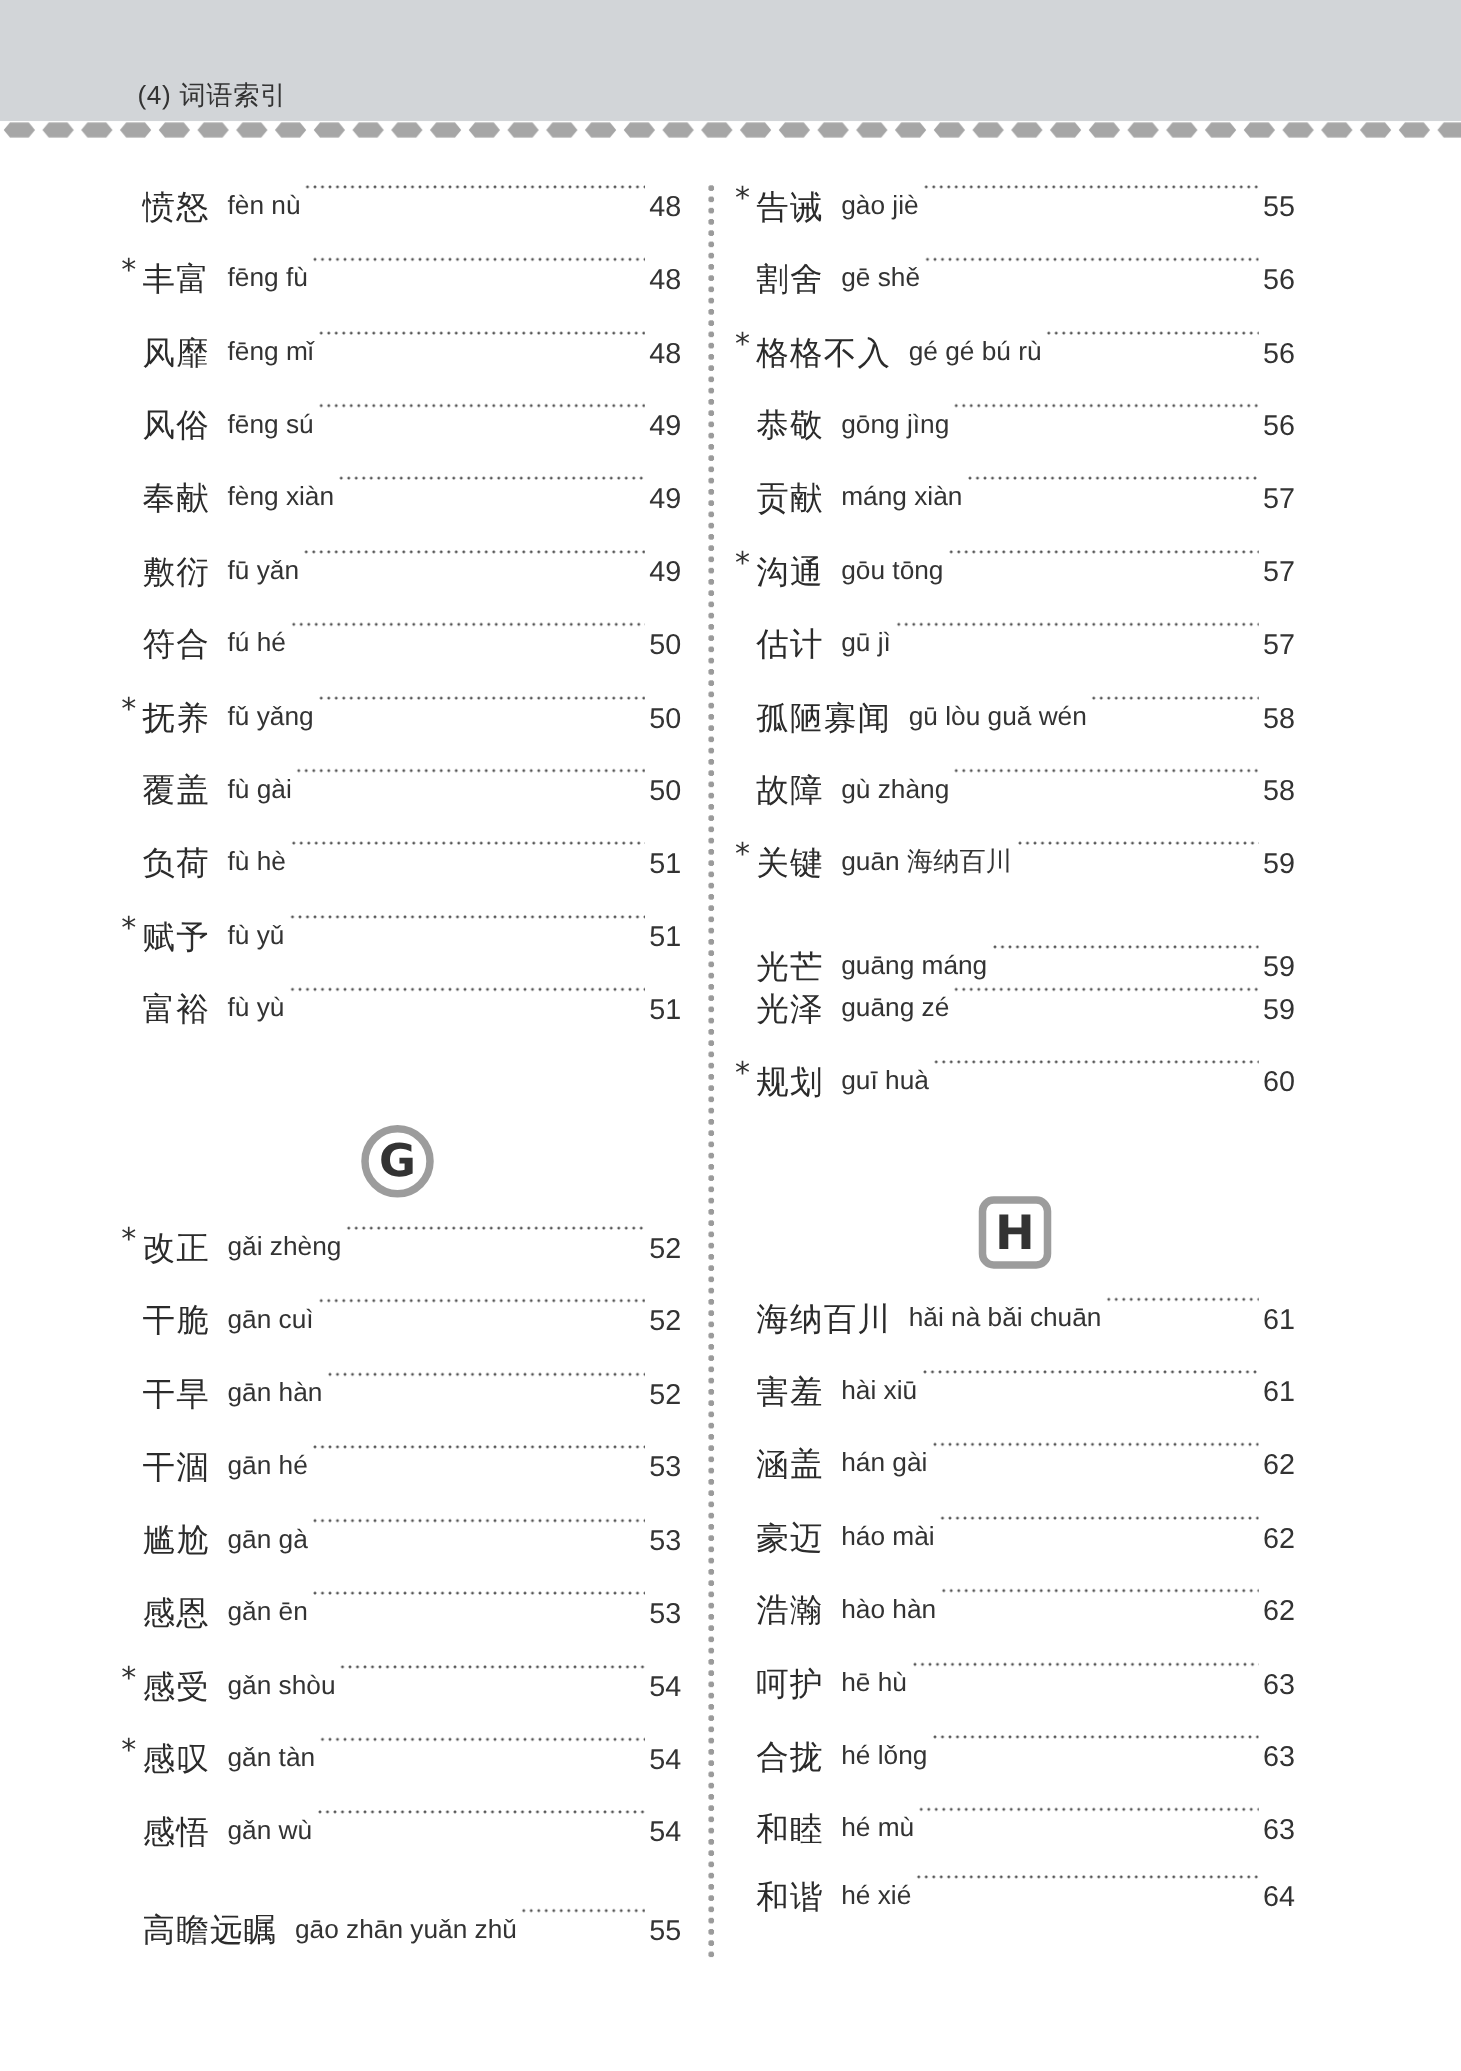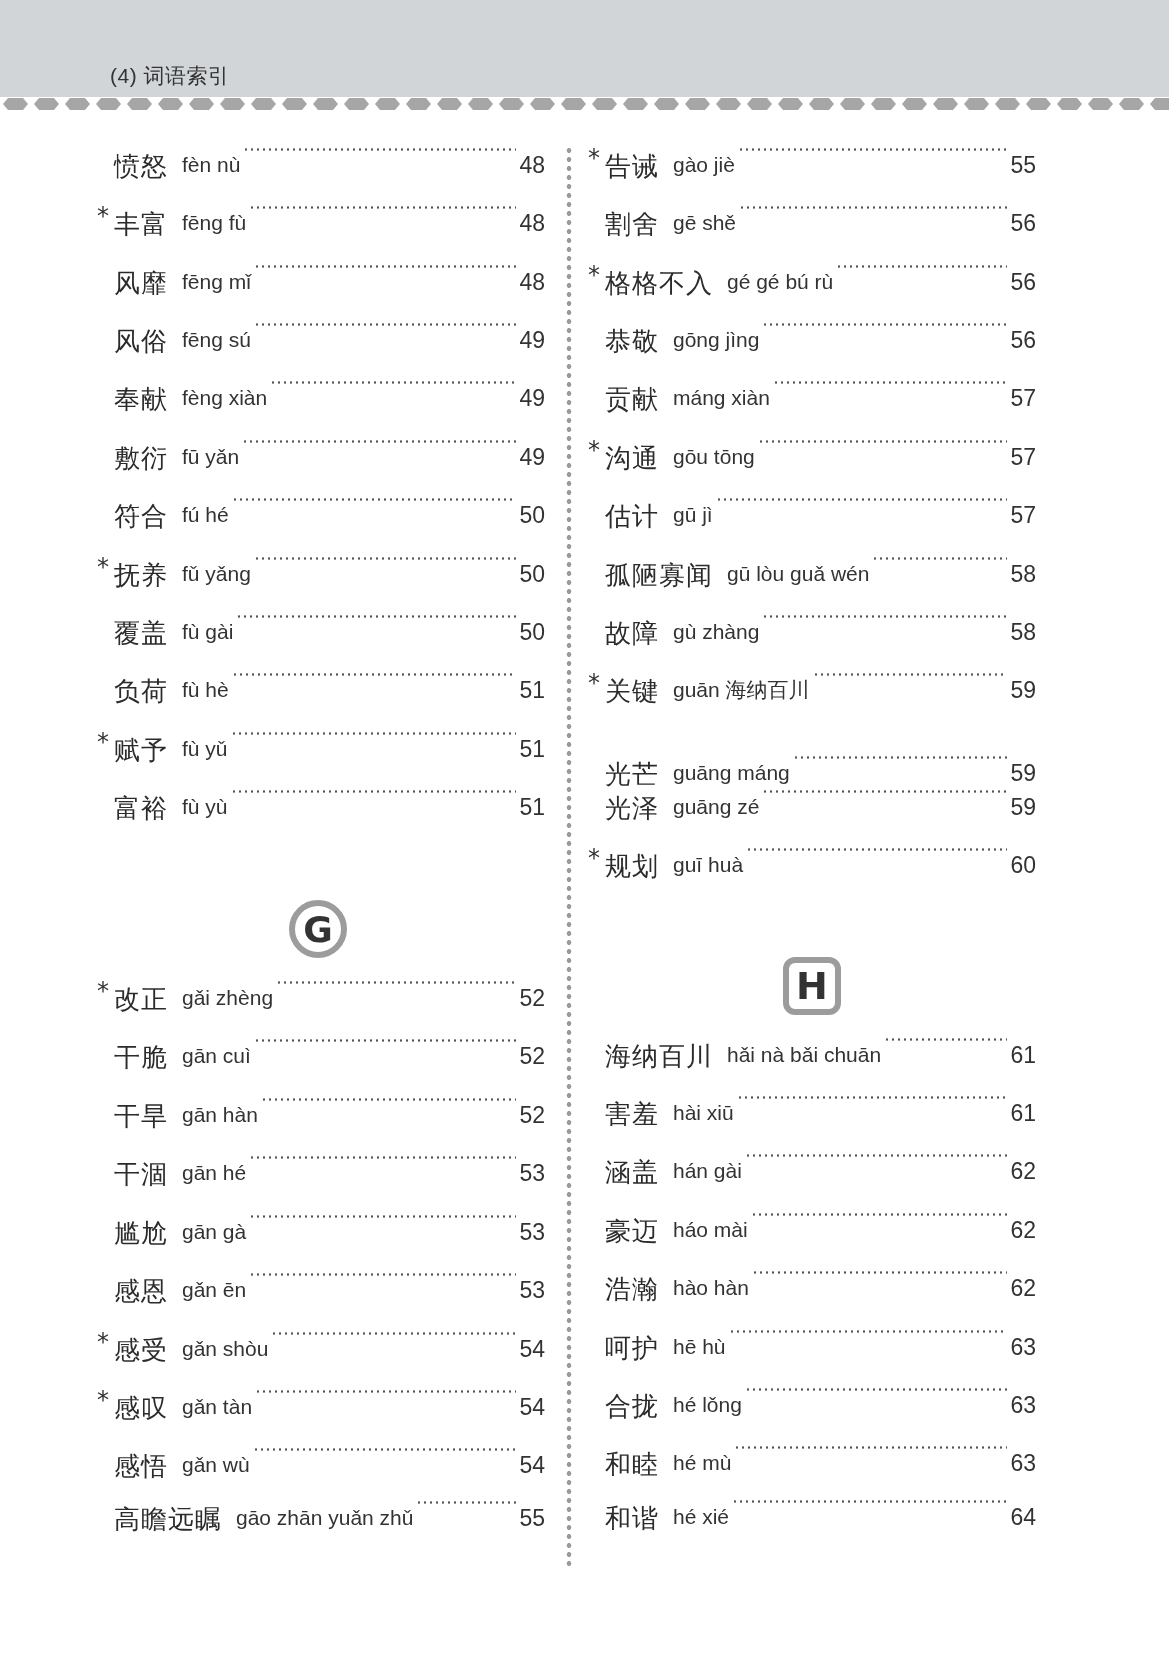--- a/index.html
+++ b/index.html
@@ -233,21 +233,21 @@
     <span class="leader"></span>
     <span class="page">54</span>
   </div>
   <div class="entry" style="top:467px">
     <span class="star"></span>
     <span class="word">感悟</span>
     <span class="pinyin">gǎn wù</span>
     <span class="leader"></span>
     <span class="page">54</span>
   </div>
-  <div class="entry" style="top:520px">
+  <div class="entry" style="top:546px">
     <span class="star"></span>
     <span class="word">高瞻远瞩</span>
     <span class="pinyin">gāo zhān yuǎn zhǔ</span>
     <span class="leader"></span>
     <span class="page">55</span>
   </div>
 </div>
 
 <div class="col col-right">
   <div class="entry" style="top:0px">

